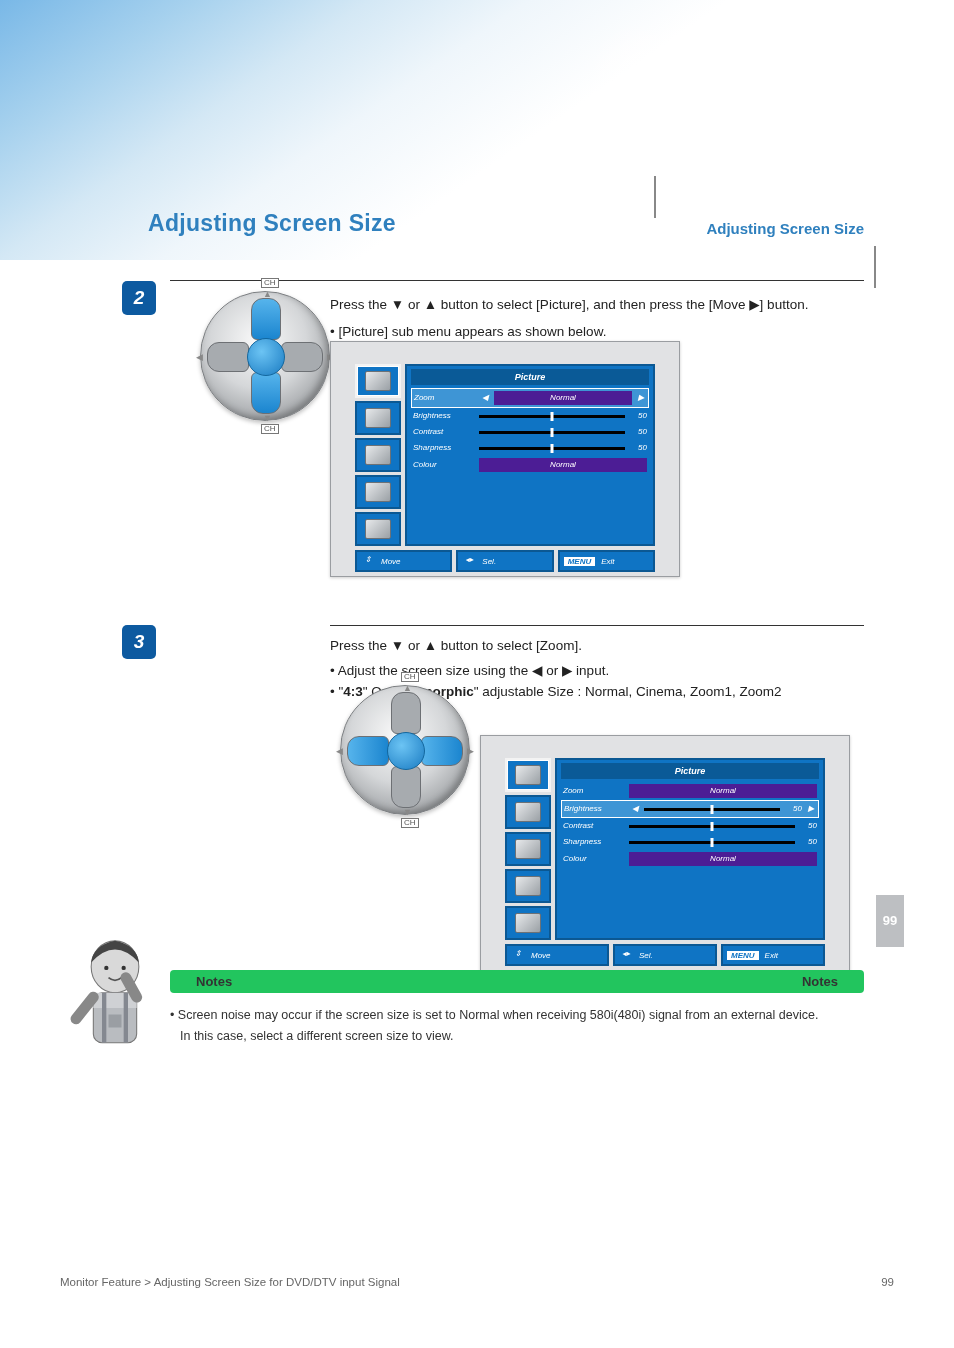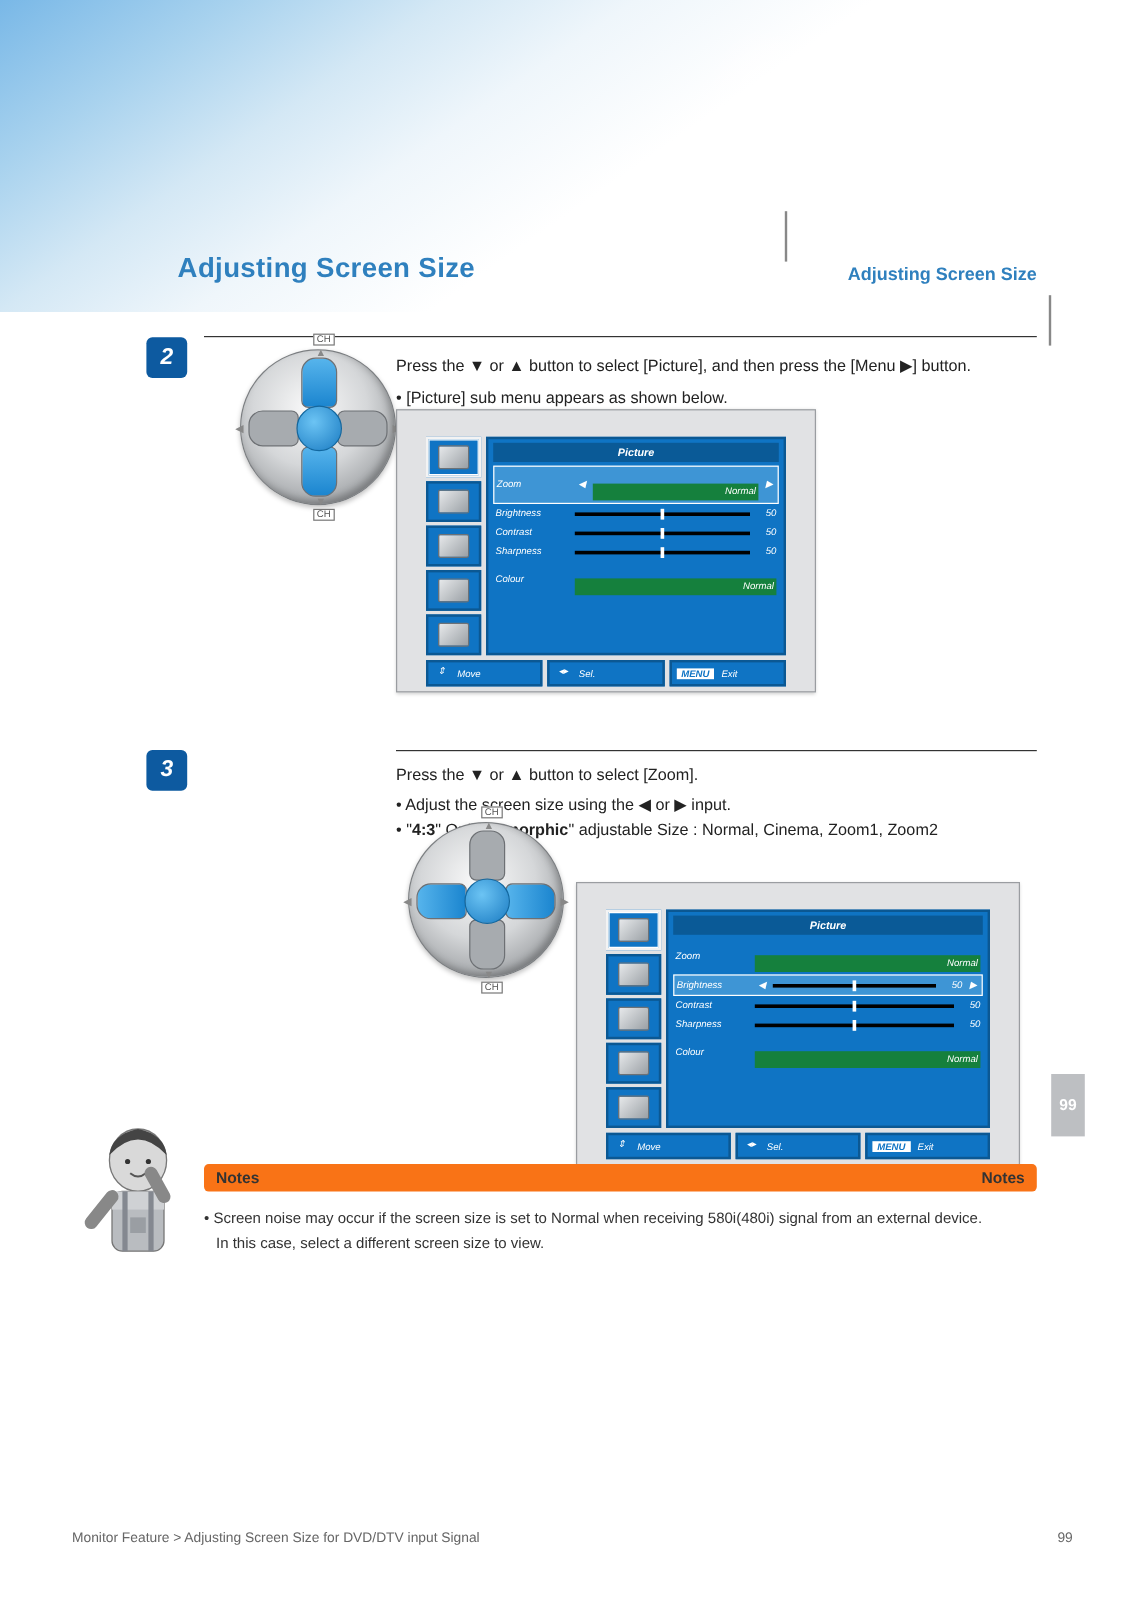--- a/index.html
+++ b/index.html
@@ -177,26 +177,25 @@
     align-items: center;
     gap: 4px;
     padding: 2px 2px;
     font-size: 8px;
     color: #fff;
     line-height: 12px;
   }
   .osd-row .r-label { width: 62px; }
   .osd-row .r-val {
     flex: 1;
-    background: #15803d;
+    background: #4c1d95;
     color: #fff;
-    text-align: right;
+    text-align: center;
     padding: 1px 2px;
     font-size: 8px;
-    margin-top: 12px;
   }
   .osd-row.sel {
     background: #3e95d5;
     border: 1px solid #fff;
   }
   .osd-row.sel .arr {
     width: 10px; text-align: center; font-size: 8px; color:#fff;
   }
   .slider {
     flex:1;
@@ -243,23 +242,23 @@
     padding:0 4px;
   }
 
   
   .notes-wrap {
     position: absolute;
     left: 170px;
     right: 90px;
   }
   .notes-head {
-    background:#f97316;
+    background:#22c55e;
     border-radius:4px;
-    padding:4px 10px;
+    padding:4px 26px;
     font-weight:bold;
     font-size:13px;
     display:flex;
     justify-content:space-between;
     color:#333;
   }
   .notes-body {
     font-size:12.5px;
     line-height:1.7;
     padding-top: 12px;
@@ -314,21 +313,21 @@
     <div class="arm arm-right"></div>
     <div class="arm arm-up active"></div>
     <div class="arm arm-down active"></div>
     <div class="hub"></div>
   </div>
 
   <div class="step-text">
     <span>Press the </span>
     <span>▼</span> or
     <span>▲</span>
-    <span> button to select [Picture], and then press the [Menu ▶] button.</span>
+    <span> button to select [Picture], and then press the [Move ▶] button.</span>
     <div style="height:6px"></div>
     <span>• [Picture] sub menu appears as shown below.</span>
   </div>
 
   <div class="osd-frame" style="position:absolute; left:160px; top:60px; width:350px;">
     <div class="osd">
       <div class="osd-side">
         <div class="side-item selected">
             <div class="side-icon"></div>
           </div>

